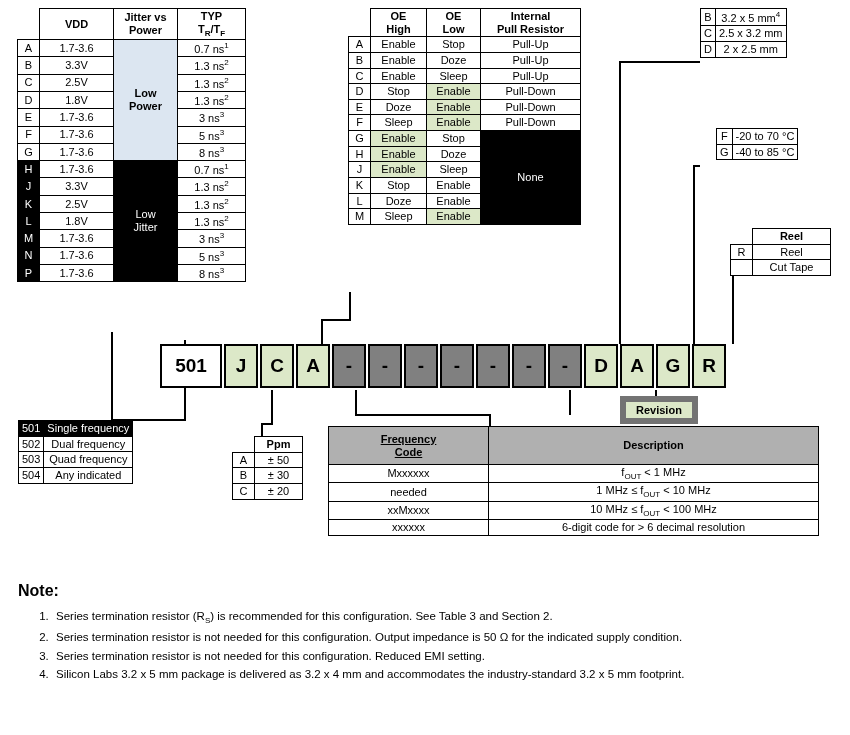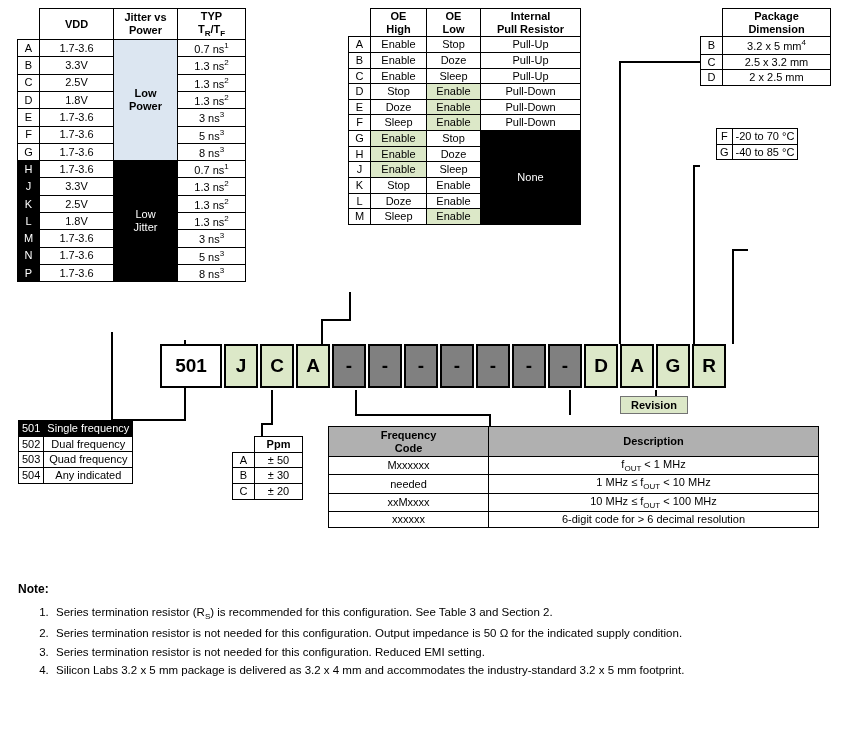--- a/index.html
+++ b/index.html
@@ -48,30 +48,30 @@
     background:#fff;
     margin-right:2px;
   }
   .cbox.green { background:#dce8c8; }
   .cbox.gray  { background:#808080; }
   .cbox.w501 { width:62px; }
   .cbox.w1 { width:34px; }
 
   .revbox {
     position:absolute; left:620px; top:396px;
-    border:1px solid #737373; background:#dce8c8;
+    border:6px solid #737373; background:#dce8c8;
     padding:2px 10px; font-size:11px; font-weight:bold;
   }
 
   
   svg.lines { position:absolute; left:0; top:0; width:850px; height:735px; pointer-events:none; }
 
   
   .notes { position:absolute; left:18px; top:582px; width:815px; }
-  .notes .ntitle { font-weight:bold; font-size:12px; margin-bottom:4px; }
+  .notes .ntitle { font-weight:bold; font-size:16px; margin-bottom:4px; }
   .notes ol { margin:8px; padding-left:26px; }
   .notes li { font-size:11.5px; line-height:1.45; margin-bottom:2px; padding-left:4px; }
   sup { font-size:8px; }
   sub { font-size:8px; }
 </style>
 </head>
 <body>
 
 <div class="page">
 
@@ -259,24 +259,20 @@
             <td class="greencell">Enable</td>
           </tr>
         </tbody>
       </table>
   </div>
 
   <div class="blk" style="left:700px; top:8px;">
     <table class="grid" id="pkgTable">
         <tbody>
           <tr>
-            <td class="noborder" style="width:22px;"></td>
-            <th style="width:108px;">Package<br>Dimension</th>
-          </tr>
-          <tr>
             <td class="letcell">B</td>
             <td>3.2 x 5 mm<sup>4</sup></td>
           </tr>
           <tr>
             <td class="letcell">C</td>
             <td>2.5 x 3.2 mm</td>
           </tr>
           <tr>
             <td class="letcell">D</td>
             <td>2 x 2.5 mm</td>
@@ -293,20 +289,38 @@
             <td>-20 to 70 °C</td>
           </tr>
           <tr>
             <td class="letcell">G</td>
             <td>-40 to 85 °C</td>
           </tr>
         </tbody>
       </table>
   </div>
 
+  <div class="blk" style="left:730px; top:228px;">
+    <table class="grid" id="reelTable">
+        <tbody>
+          <tr>
+            <td class="noborder" style="width:22px;"></td>
+            <th style="width:78px;">Reel</th>
+          </tr>
+          <tr>
+            <td class="letcell">R</td>
+            <td>Reel</td>
+          </tr>
+          <tr>
+            <td class="letcell"></td>
+            <td>Cut Tape</td>
+          </tr>
+        </tbody>
+      </table>
+  </div>
 
   <div id="codeRow">
       <div class="cbox  w501">501</div>
       <div class="cbox green w1">J</div>
       <div class="cbox green w1">C</div>
       <div class="cbox green w1">A</div>
       <div class="cbox gray w1">-</div>
       <div class="cbox gray w1">-</div>
       <div class="cbox gray w1">-</div>
       <div class="cbox gray w1">-</div>
@@ -364,21 +378,21 @@
             <td>± 20</td>
           </tr>
         </tbody>
       </table>
   </div>
 
   <div class="blk" style="left:328px; top:426px;">
     <table class="grid" id="freqTable">
         <tbody>
           <tr>
-            <th class="graycell" style="width:160px; height:30px;">Frequency<br>Code</th>
+            <th class="graycell" style="width:160px; height:38px;text-decoration:underline;">Frequency<br>Code</th>
             <th class="graycell" style="width:330px;">Description</th>
           </tr>
           <tr>
             <td class="bold">Mxxxxxx</td>
             <td>f<sub>OUT</sub> &lt; 1 MHz</td>
           </tr>
           <tr>
             <td class="bold">needed</td>
             <td>1 MHz  ≤ f<sub>OUT</sub> &lt; 10 MHz</td>
           </tr>

